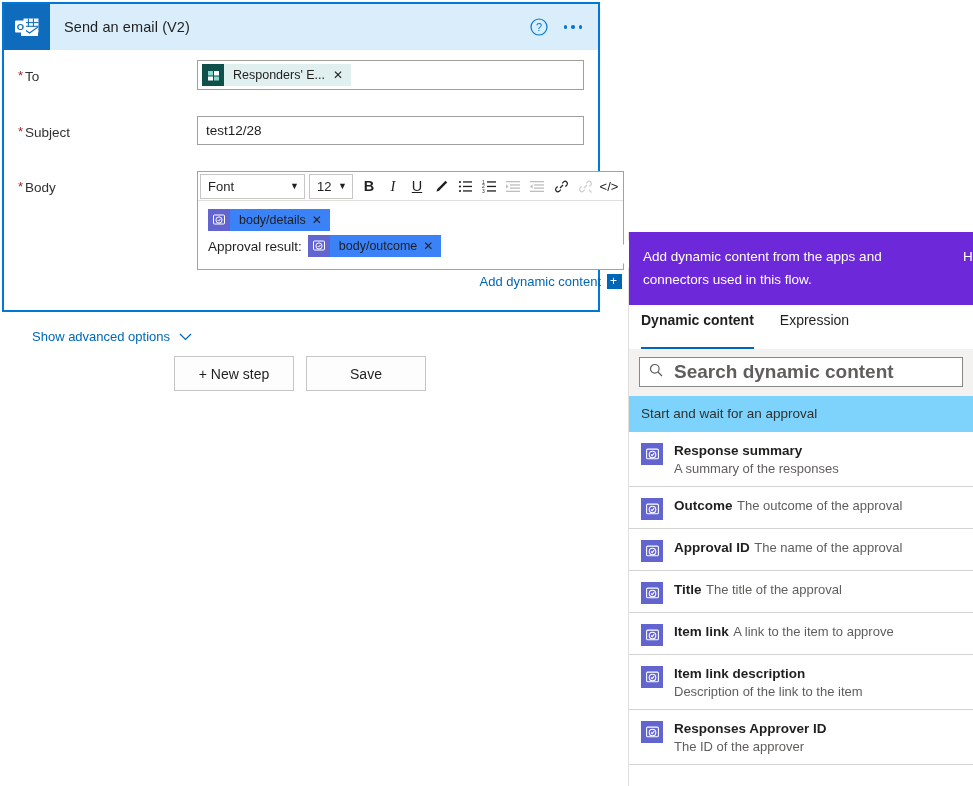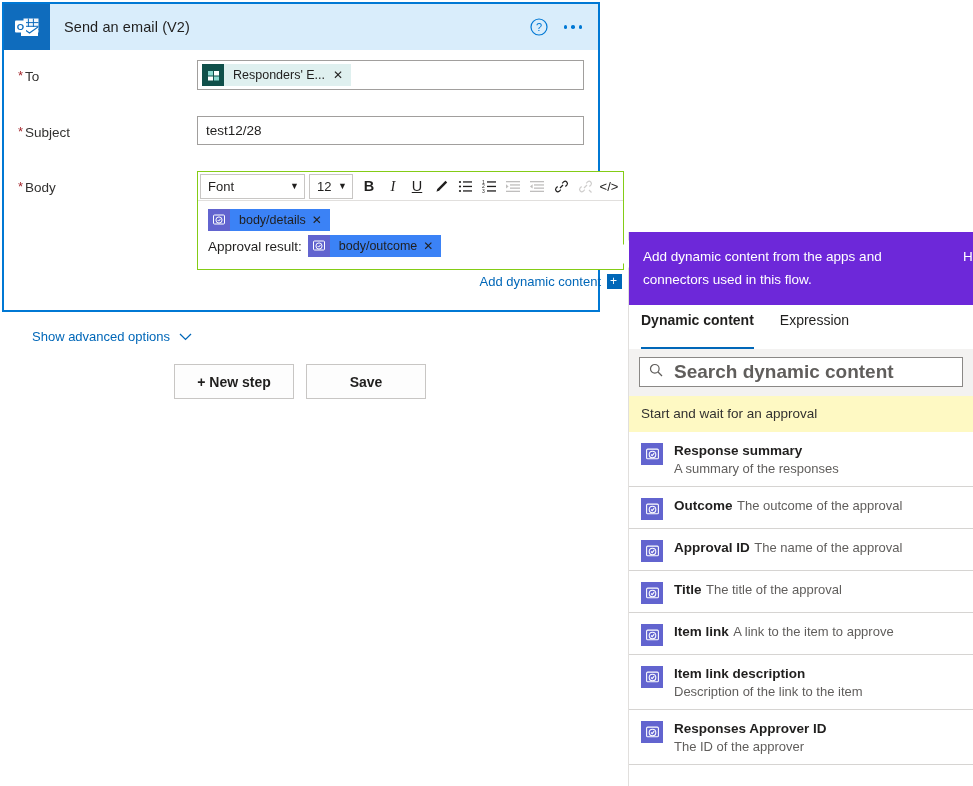--- a/index.html
+++ b/index.html
@@ -151,22 +151,22 @@
 
   .adv-row {
     display:flex; align-items:center;
     padding: 14px 0 0 14px;
     font-size: 13px; color:#0067b8; cursor:pointer;
   }
   .adv-chev { margin-left: 9px; font-size: 11px; color:#0067b8; }
 
   
   .btn-row {
-    position: absolute; left: 0; top: 364px; width: 600px;
-    display:flex; justify-content:center; gap: 12px; font-weight: bold;
+    position: absolute; left: 0; top: 356px; width: 600px;
+    display:flex; justify-content:center; gap: 12px;
   }
   .btn {
     width: 120px; height: 35px;
     border: 1px solid #c8c6c4;
     background: #fdfdfd;
     font-size: 14px; color:#201f1e;
     display:flex; align-items:center; justify-content:center;
     cursor: pointer;
     font-family: "Liberation Sans", sans-serif;
   }
@@ -222,21 +222,21 @@
   .dc-search input {
     border: none; outline: none; flex: 1 1 auto;
     font-size: 19px; color:#ec4899;
     font-family:"Liberation Sans", sans-serif;
     background: transparent;
     font-weight: bold;
   }
   .dc-search input::placeholder { color:#605e5c; }
 
   .dc-group {
-    background: #fef9c3;
+    background: #7dd3fc;
     padding: 10px 12px 11px 12px;
     font-size: 13.5px; color:#323130;
   }
   .dc-list { background:#fff; }
   .dc-item {
     display:flex; align-items:flex-start;
     padding: 9px 12px 8px 12px;
     border-bottom: 1px solid #d6d4d2;
     cursor: pointer;
   }

